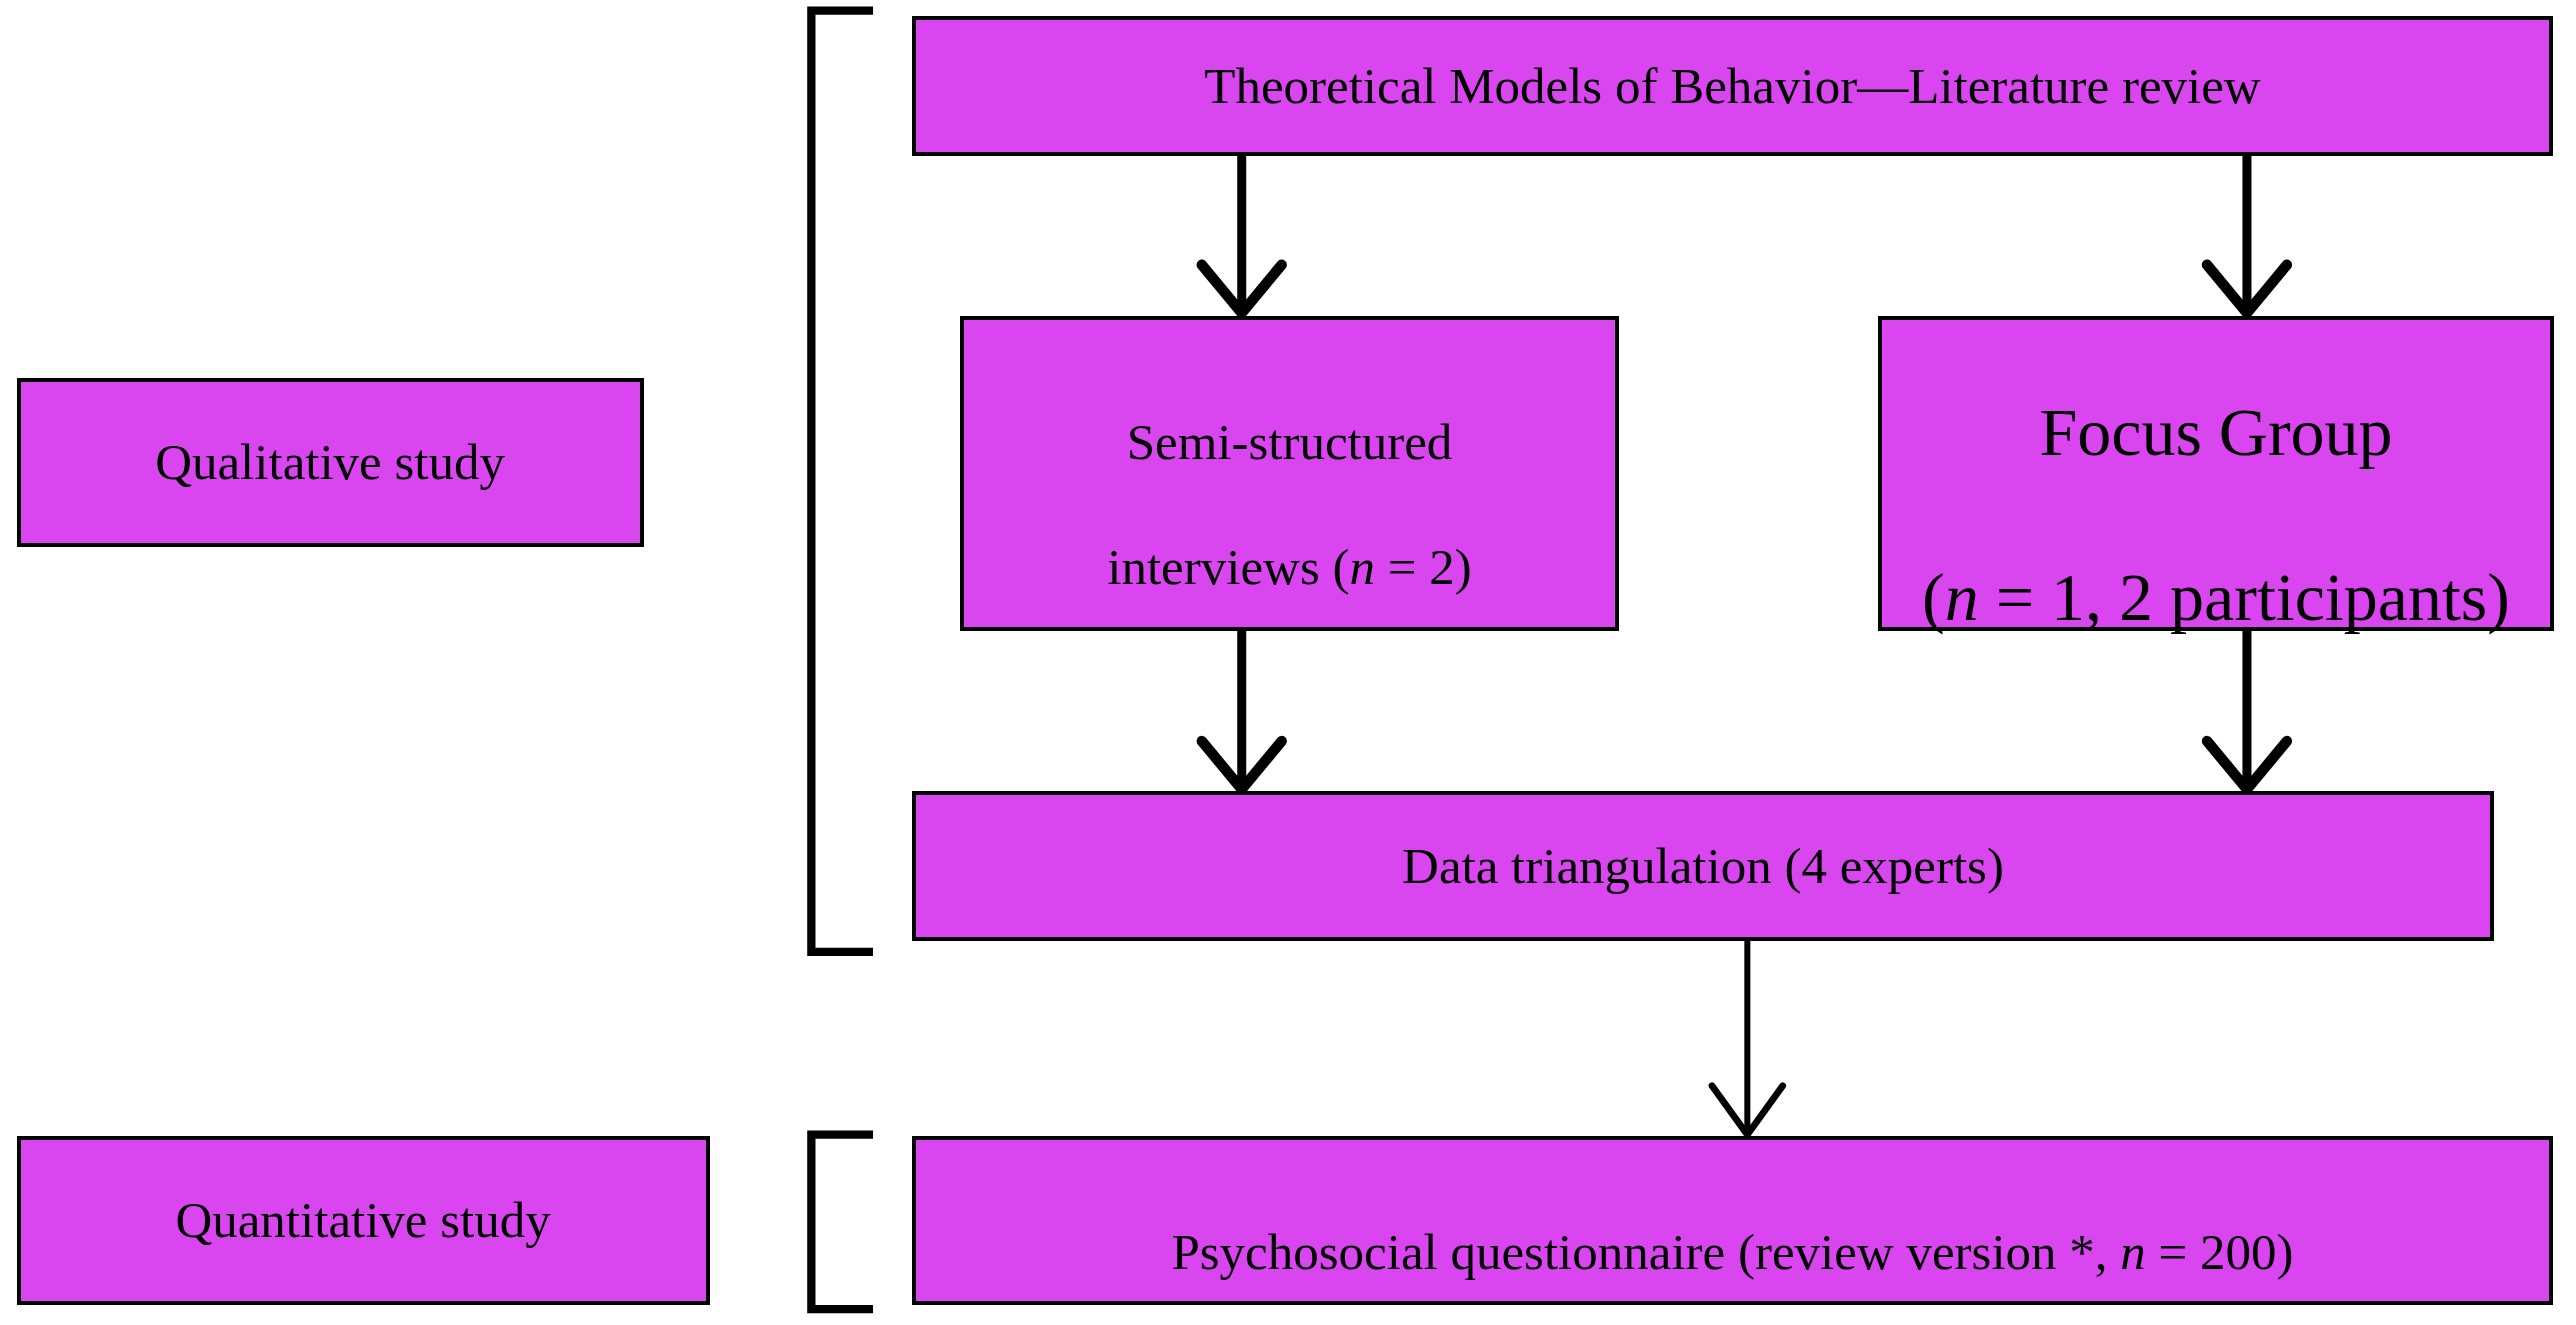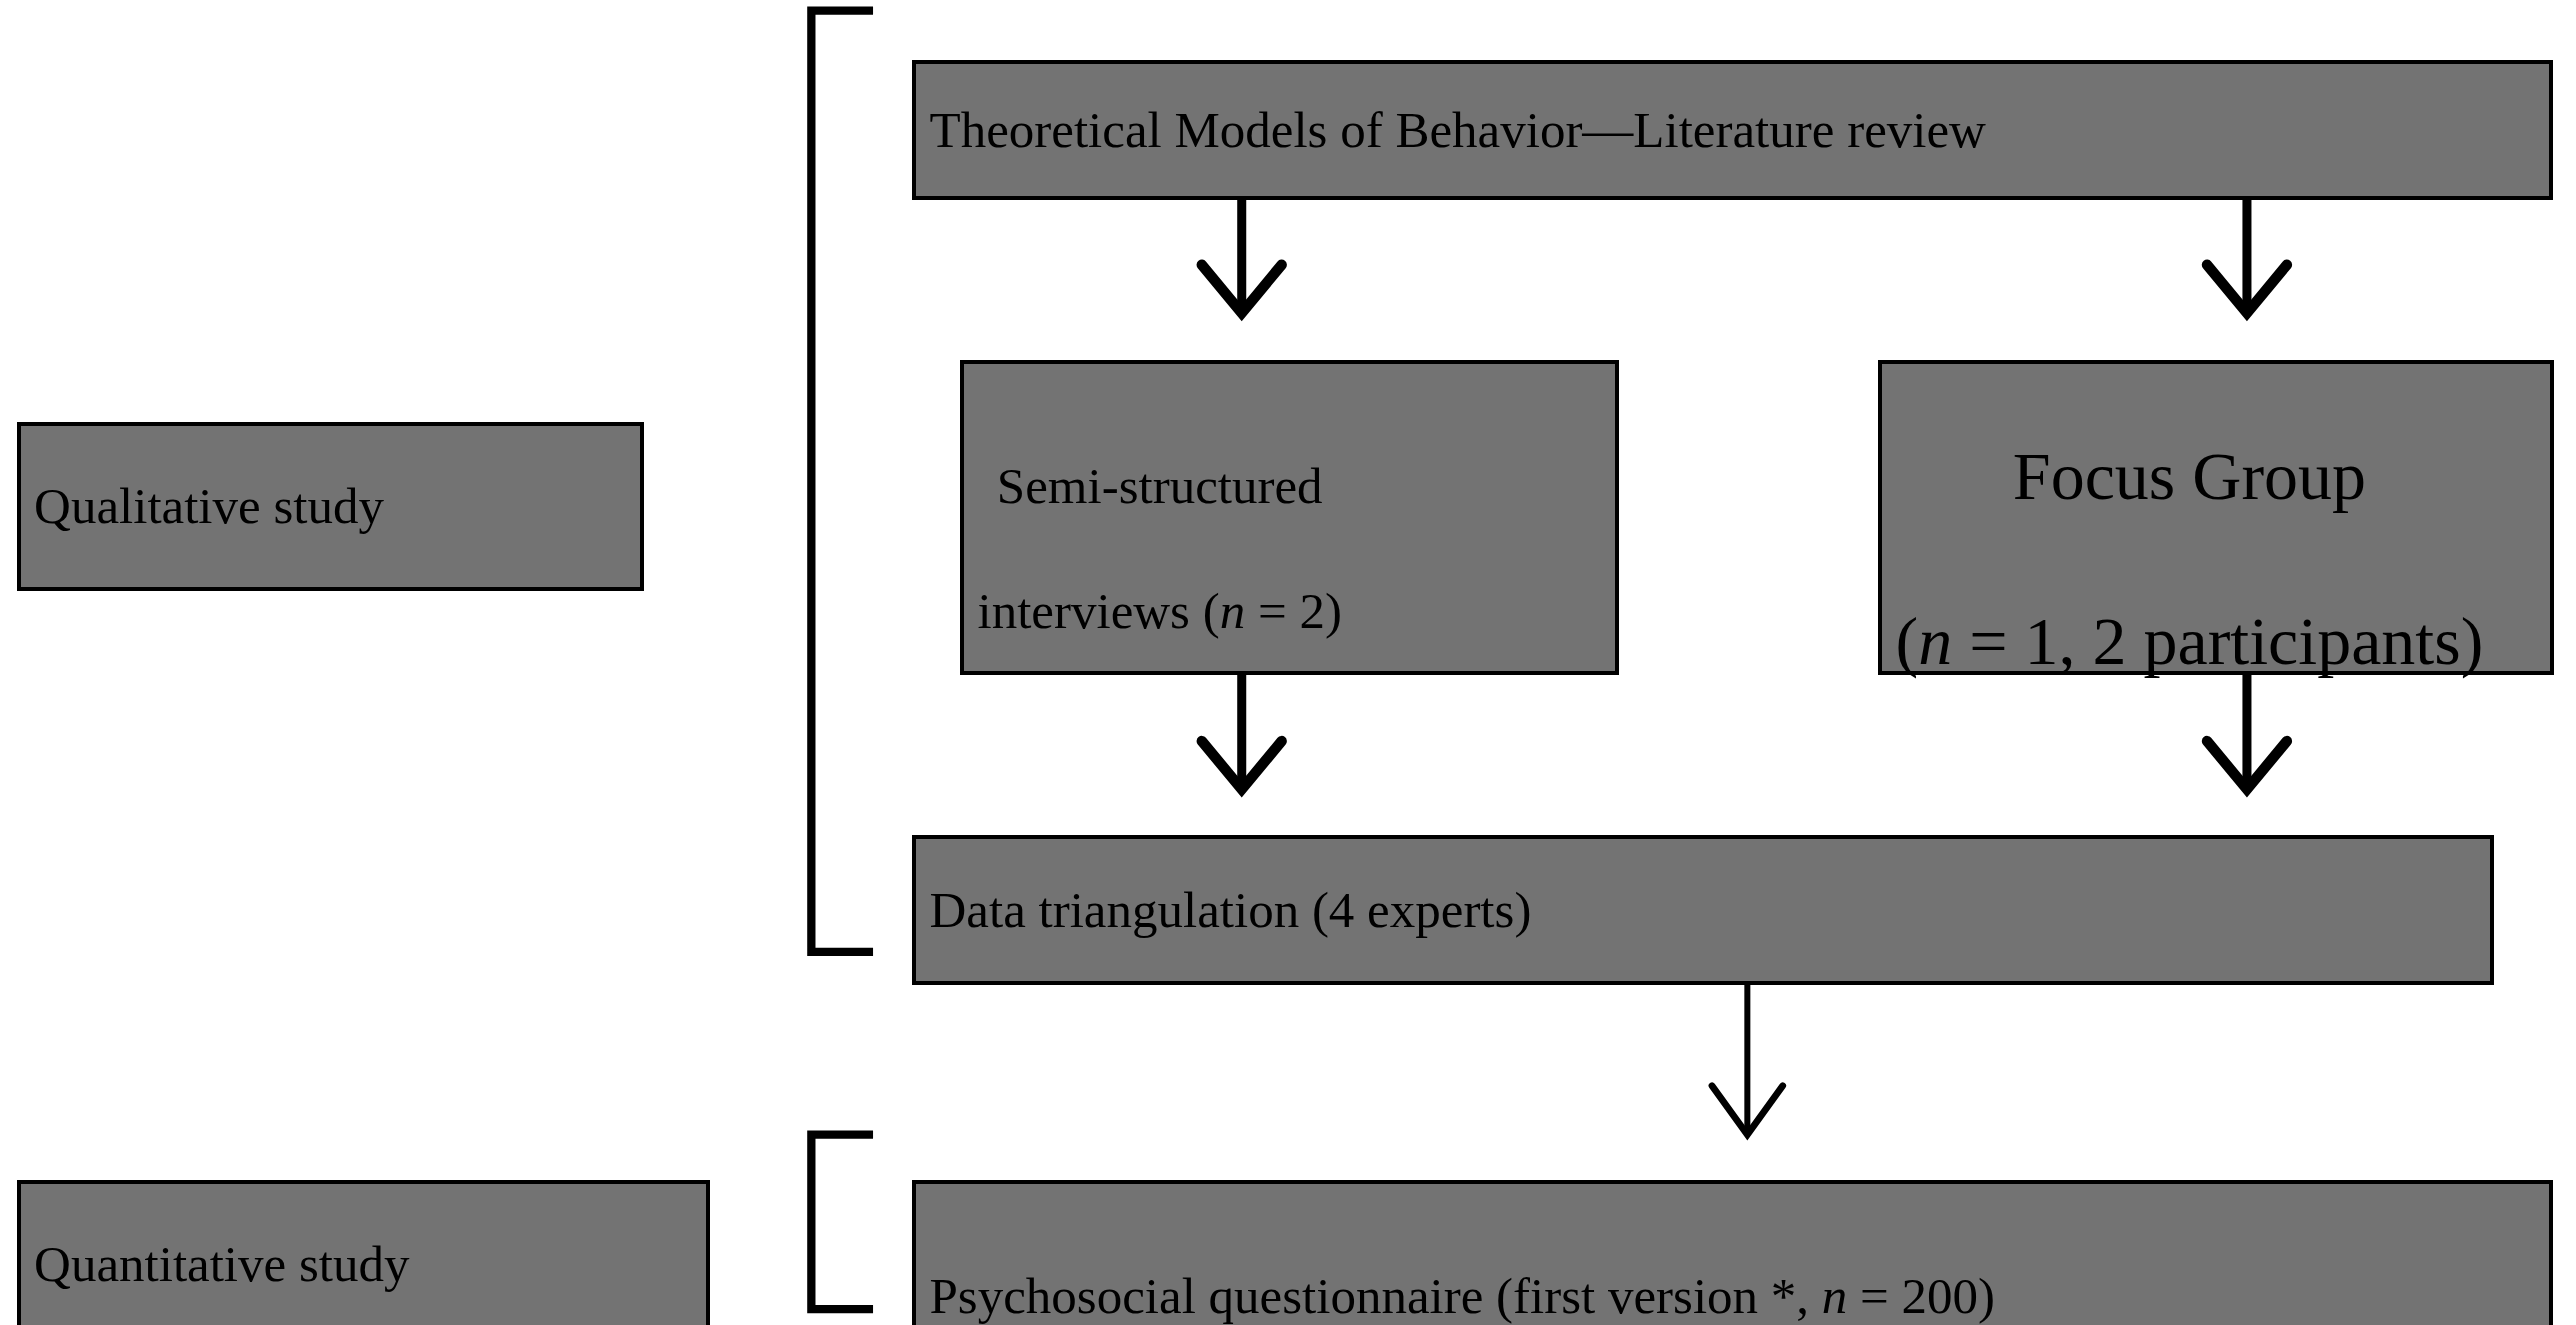--- a/index.html
+++ b/index.html
@@ -14,26 +14,26 @@
     height: 1325px;
     background: #ffffff;
     overflow: hidden;
     font-family: "Liberation Serif", "DejaVu Serif", serif;
     color: #000000;
   }
   .box {
     position: absolute;
     box-sizing: border-box;
     border: 4.5px solid #000000;
-    background: #737373;
+    background: #d946ef;
     display: flex;
     align-items: center;
+    justify-content: center;
     text-align: center;
     line-height: 1.22;
-    margin-top: 44px;
   }
   .box .txt {
     display: block;
     padding: 0 13.5px;
     white-space: pre-line;
   }
   .it { font-style: italic; }
 
   
   #box-theoretical { left: 912px; top: 16px;   width: 1641px; height: 140px; font-size: 51px; }
@@ -124,18 +124,18 @@
       <span>(</span><span class="it">n</span><span> = 1, 2 participants)</span>
     </span>
   </div>
 
   <div class="box" id="box-triangulation">
     <span class="txt">Data triangulation (4 experts)</span>
   </div>
 
   <div class="box" id="box-questionnaire">
     <span class="txt">
-      <span>Psychosocial questionnaire (first version *, </span><span class="it">n</span><span> = 200)</span>
+      <span>Psychosocial questionnaire (review version *, </span><span class="it">n</span><span> = 200)</span>
     </span>
   </div>
 
 </div>
 
 
 </body></html>

